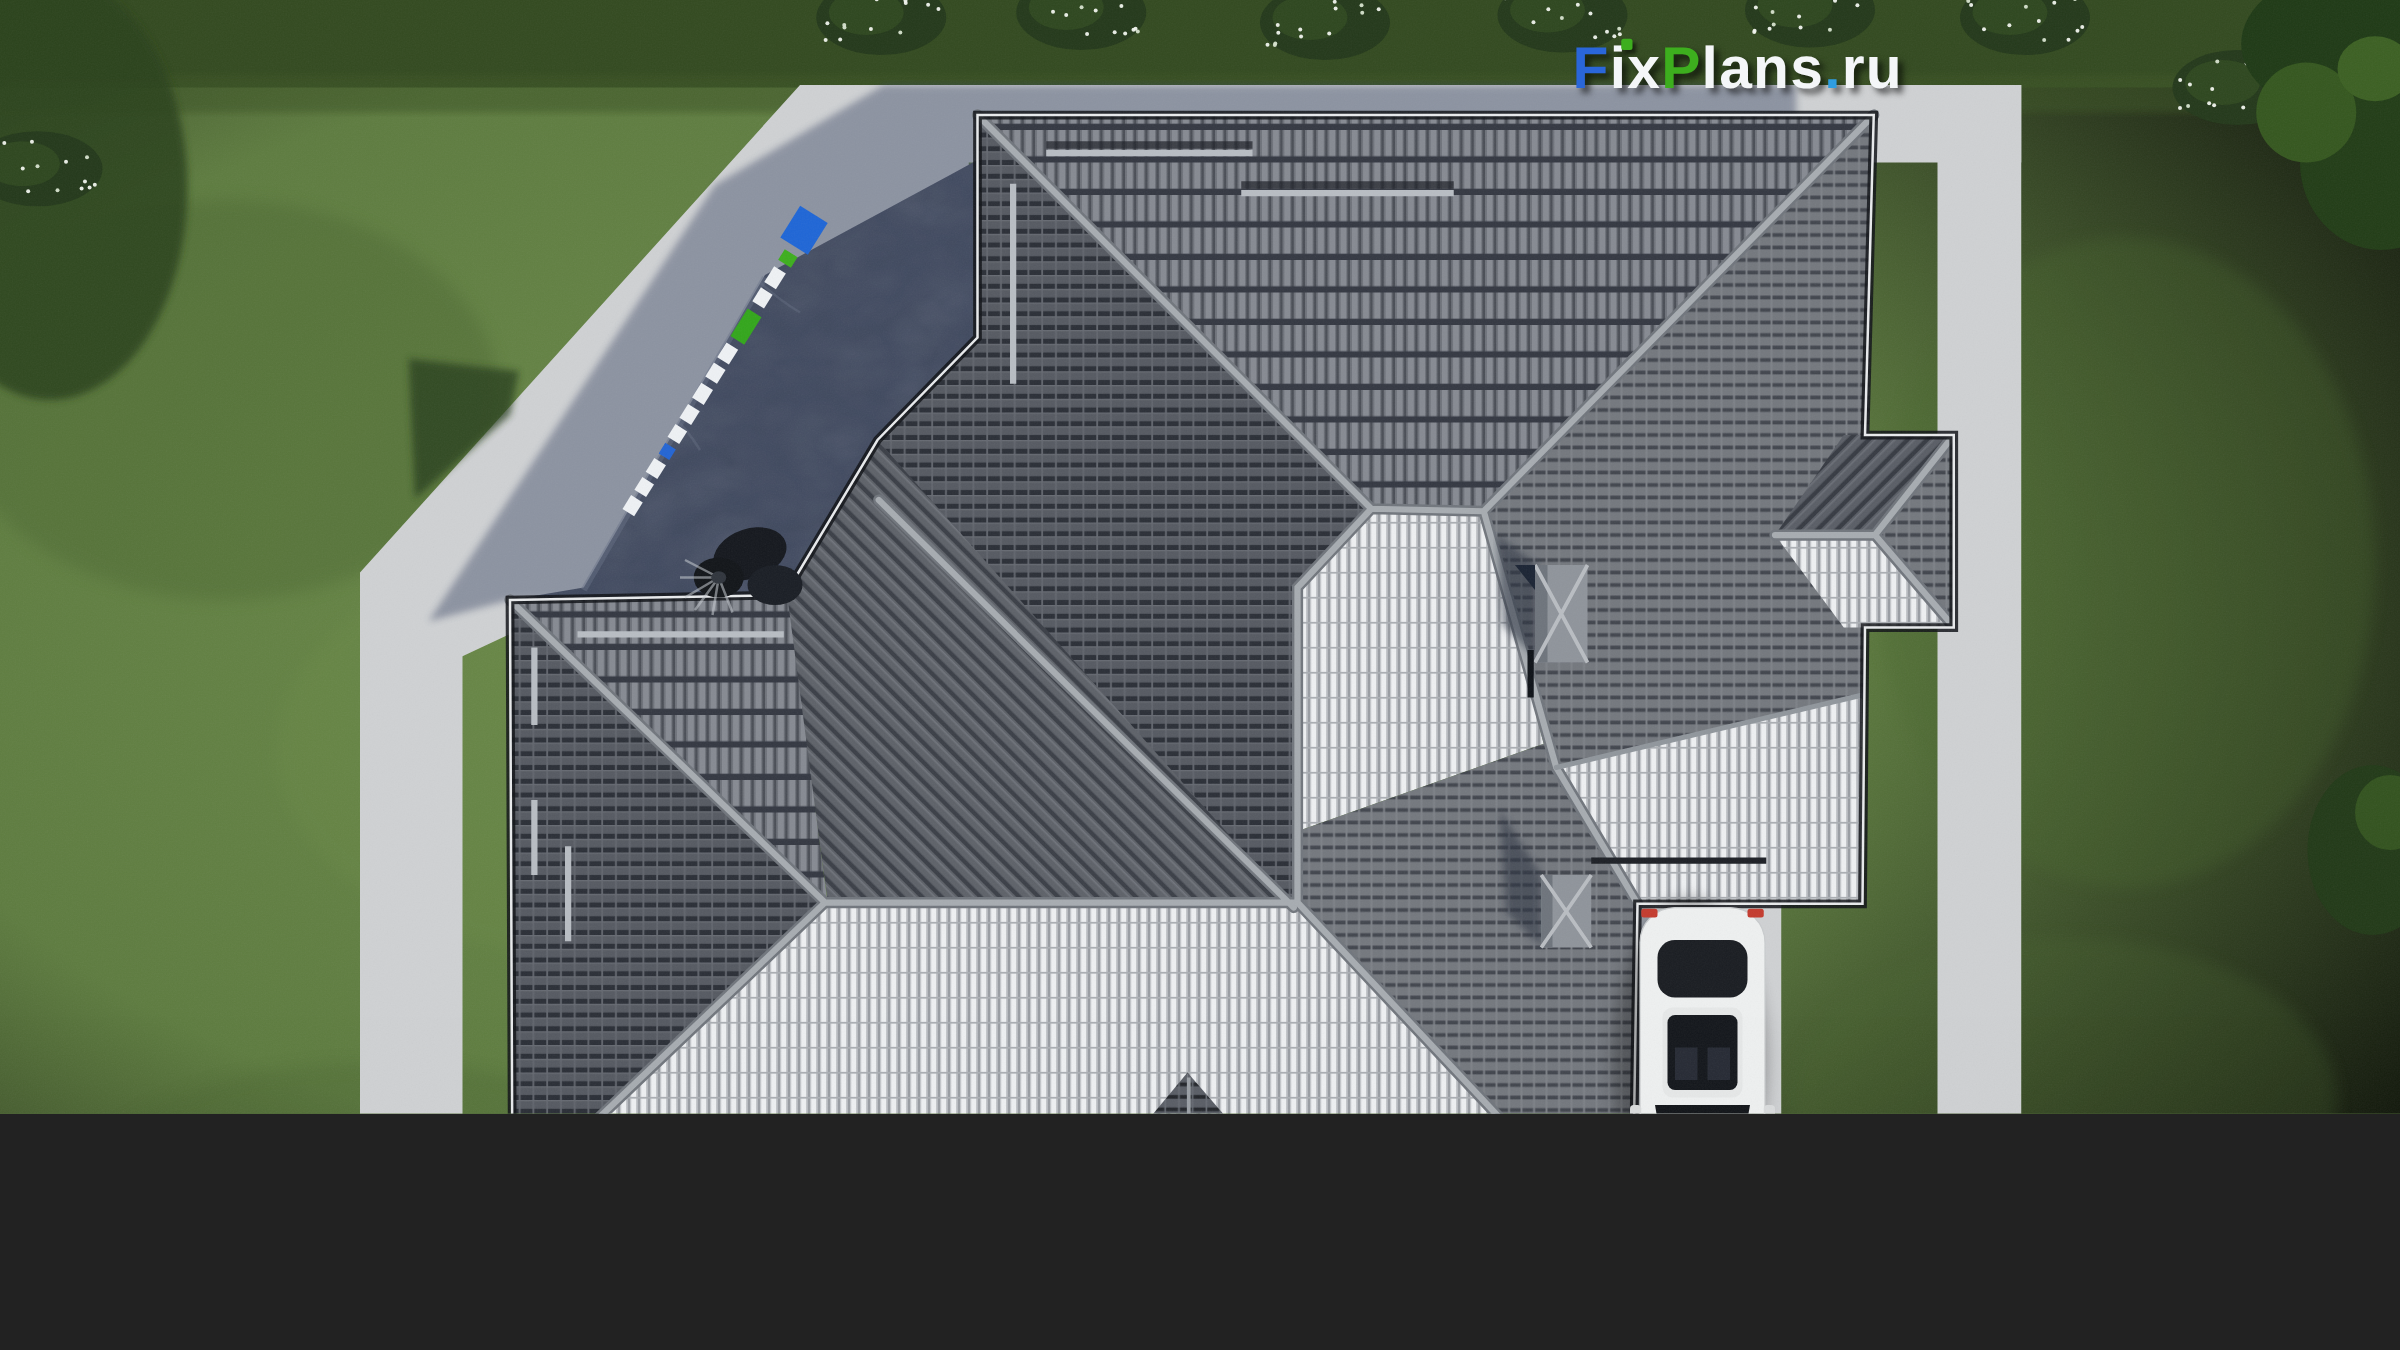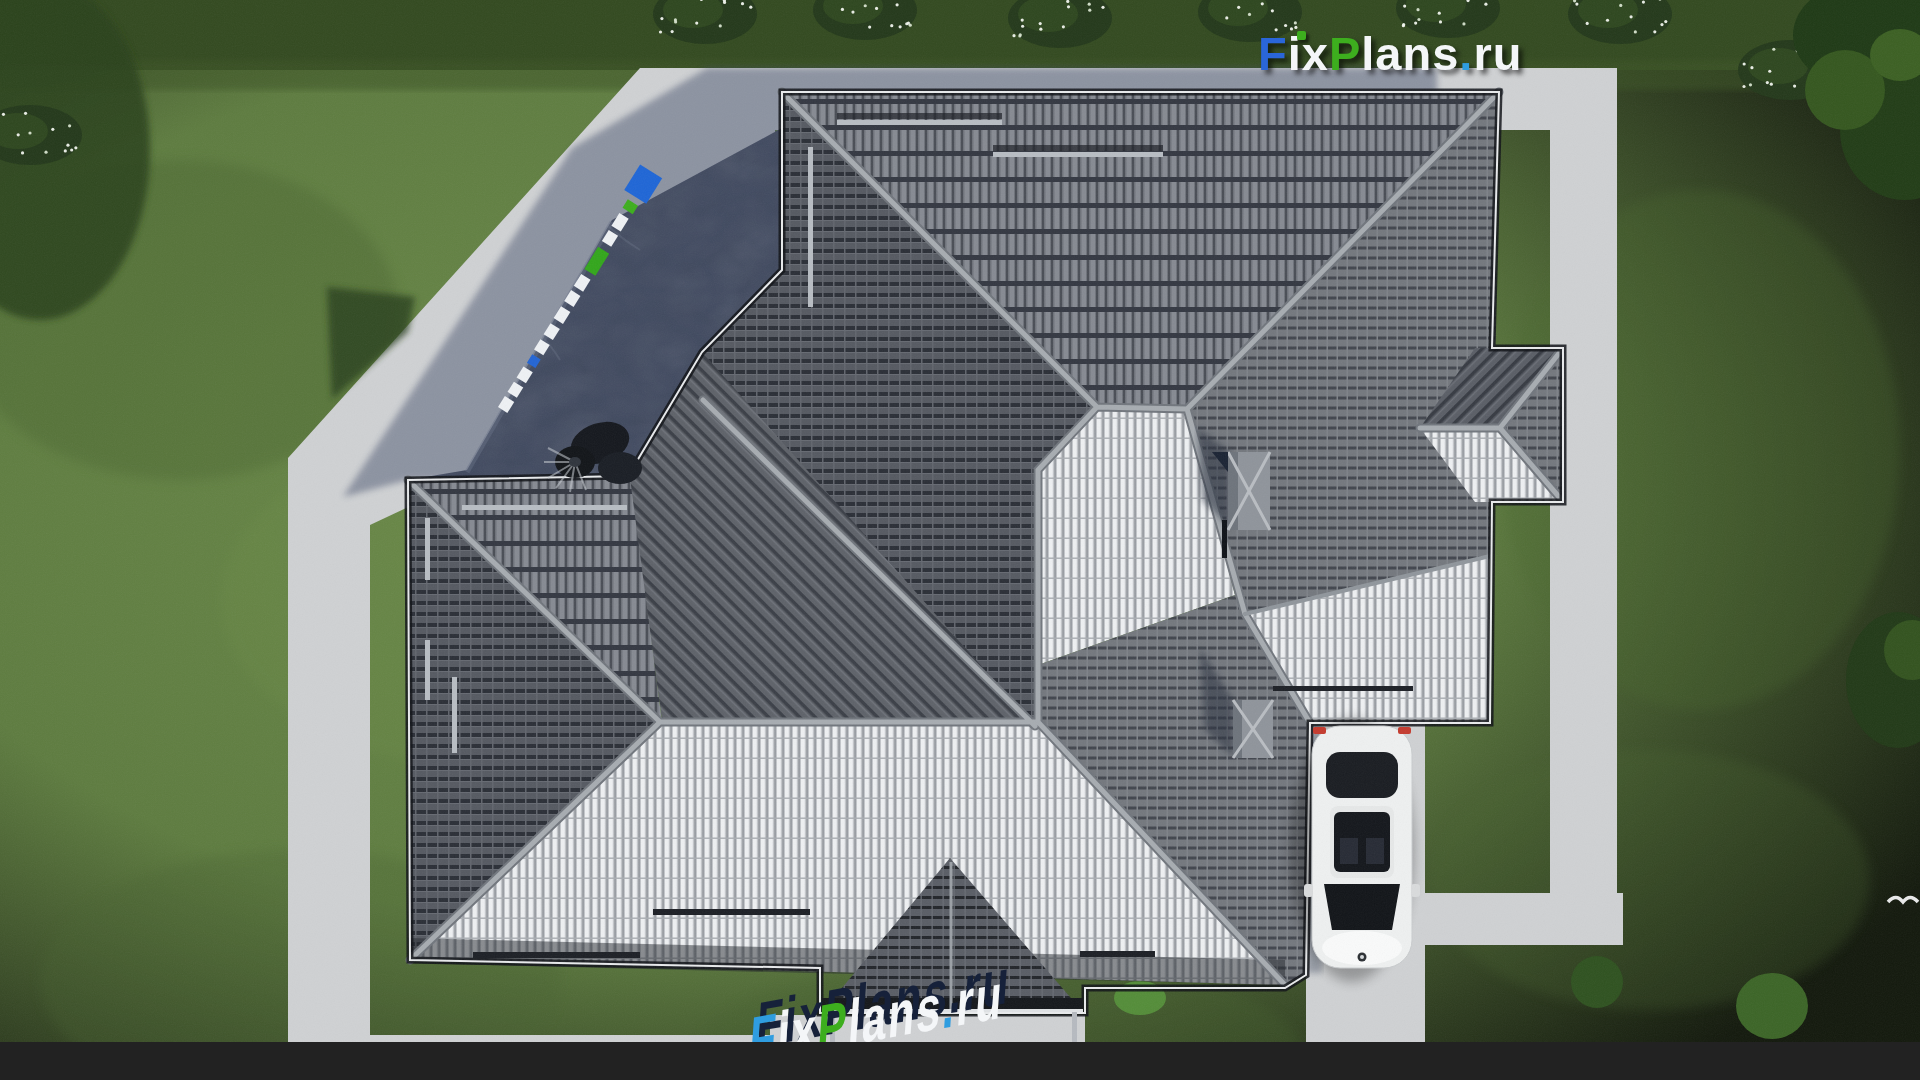--- a/index.html
+++ b/index.html
@@ -1,16 +1,16 @@
 <!DOCTYPE html>
 <html style="--grass: #5e7c40; --grassDark: #334a20; --grassLight: #6f8e4d; --path: #cfd1d3; --pathShadow: #4a5570; --patio: #454c5c; --roofDark: #6e727a; --roofWest: #565a62; --roofEast: #74787e; --roofBright: #eef0f2; --ridge: #a6abb1; --eave: #14161a; --fascia: #e8eaec; --carBody: #eef0f0; --carGlass: #14171c; --tailLight: #c43b2e; --logoBlue: #2a66d9; --logoGreen: #3dae1e; --logoWhite: #f4f6f8; --logoCyan: #2f9de0;"><head>
 <meta charset="utf-8">
 <style>
   html,body{margin:0;padding:0;background:#222;}
-  #stage{position:relative;width:1920px;height:1042px;overflow:hidden;
+  #stage{position:relative;width:1920px;height:891px;overflow:hidden;
          font-family:"Liberation Sans",sans-serif;background:var(--grass,#5e7c40);}
   #scene-svg{position:absolute;left:0;top:0;}
   
   .logo{position:absolute;left:1258px;top:26px;font-weight:800;font-size:47px;
         letter-spacing:1px;white-space:nowrap;
         text-shadow:4px 4px 5px rgba(0,0,0,.6);}
   .logo .c-blue{color:var(--logoBlue);}
   .logo .c-green{color:var(--logoGreen);}
   .logo .c-white{color:var(--logoWhite);}
   .logo .c-cyan{color:var(--logoCyan);}

